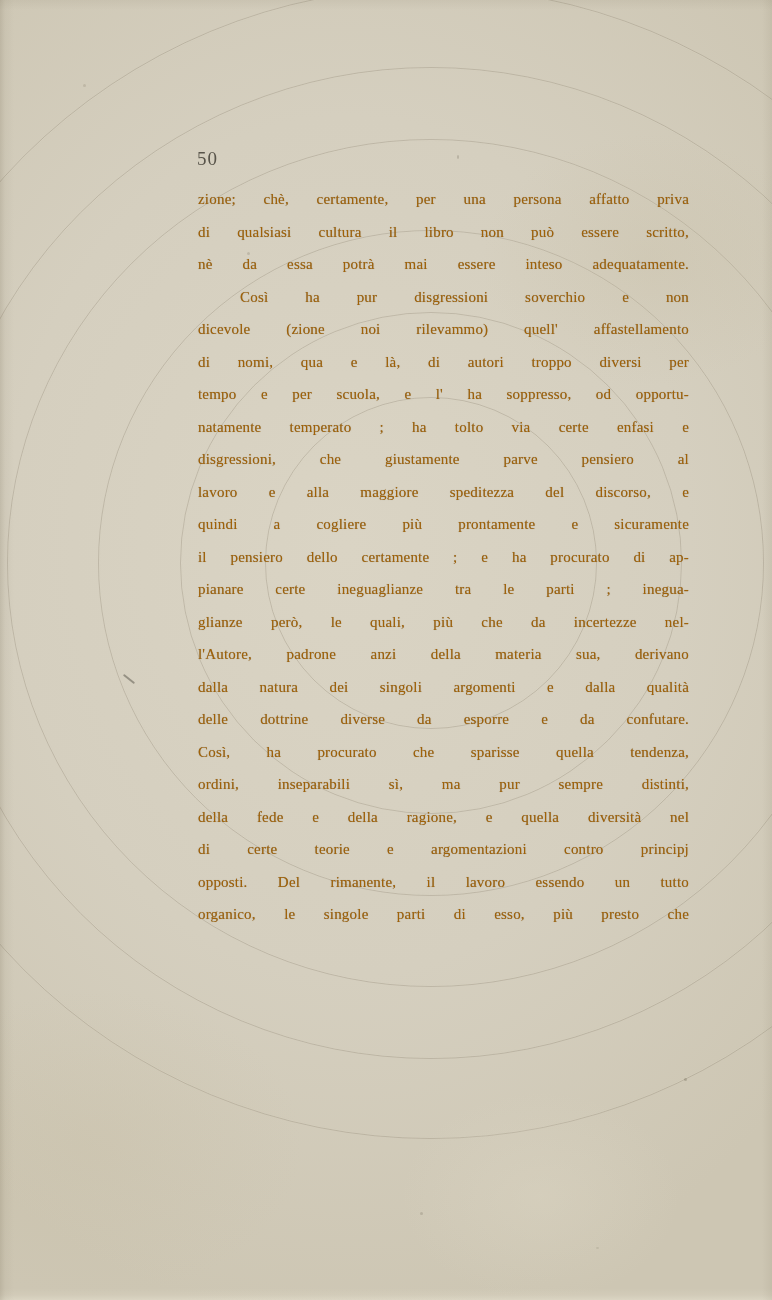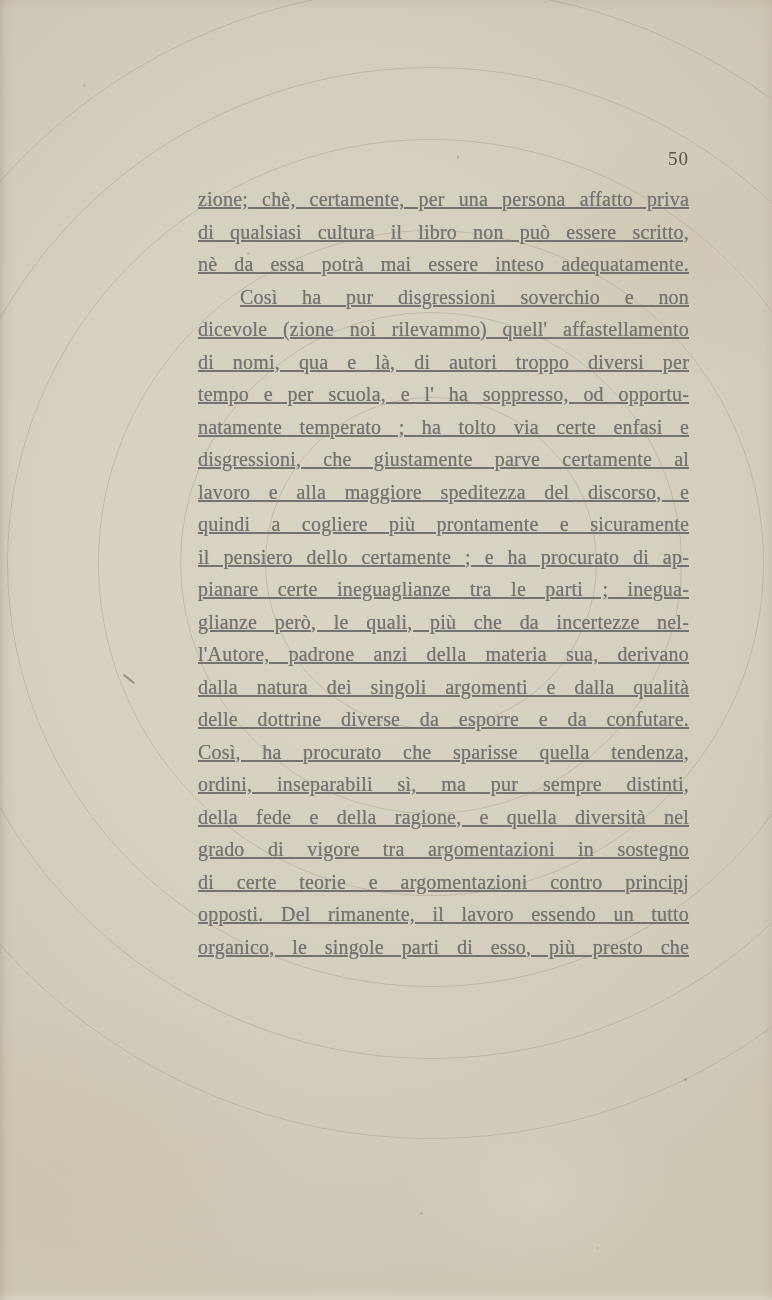--- a/index.html
+++ b/index.html
@@ -35,35 +35,34 @@
     border-radius: 50%;
     border: 1.5px solid rgba(128,120,101,0.28);
     box-shadow: inset 0 0 1px rgba(236,231,214,0.5);
     pointer-events: none;
   }
   .page-number {
     position: absolute;
     left: 197px;
     top: 148px;
     width: 492px;
-    text-align: right;
+    text-align: left;
     font-size: 19px;
     letter-spacing: 1px;
     color: #58544a;
   }
   .text-block {
     position: absolute;
     left: 198px;
     top: 183px;
     width: 491px;
-    color: #737373;
-    font-size: 20px;
+    color: #a16207;
+    font-size: 15px;
     letter-spacing: 0.2px;
     text-shadow: 0 0 0.7px rgba(84,79,69,0.55);
-    text-decoration: underline;
   }
   .line {
     height: 32.5px;
     line-height: 32.5px;
     text-align: justify;
     text-align-last: justify;
     white-space: normal;
   }
   .line.indent {
     padding-left: 42px;
@@ -101,33 +100,32 @@
 
 <div class="text-block">
     <div class="line">zione; chè, certamente, per una persona affatto priva</div>
     <div class="line">di qualsiasi cultura il libro non può essere scritto,</div>
     <div class="line">nè da essa potrà mai essere inteso adequatamente.</div>
     <div class="line indent">Così ha pur disgressioni soverchio e non</div>
     <div class="line">dicevole (zione noi rilevammo) quell' affastellamento</div>
     <div class="line">di nomi, qua e là, di autori troppo diversi per</div>
     <div class="line">tempo e per scuola, e l' ha soppresso, od opportu-</div>
     <div class="line">natamente temperato ; ha tolto via certe enfasi e</div>
-    <div class="line">disgressioni, che giustamente parve certamente al</div>
+    <div class="line">disgressioni, che giustamente parve pensiero al</div>
     <div class="line">lavoro e alla maggiore speditezza del discorso, e</div>
     <div class="line">quindi a cogliere più prontamente e sicuramente</div>
     <div class="line">il pensiero dello certamente ; e ha procurato di ap-</div>
     <div class="line">pianare certe ineguaglianze tra le parti ; inegua-</div>
     <div class="line">glianze però, le quali, più che da incertezze nel-</div>
     <div class="line">l'Autore, padrone anzi della materia sua, derivano</div>
     <div class="line">dalla natura dei singoli argomenti e dalla qualità</div>
     <div class="line">delle dottrine diverse da esporre e da confutare.</div>
     <div class="line">Così, ha procurato che sparisse quella tendenza,</div>
     <div class="line">ordini, inseparabili sì, ma pur sempre distinti,</div>
     <div class="line">della fede e della ragione, e quella diversità nel</div>
-    <div class="line">grado di vigore tra argomentazioni in sostegno</div>
     <div class="line">di certe teorie e argomentazioni contro principj</div>
     <div class="line">opposti. Del rimanente, il lavoro essendo un tutto</div>
     <div class="line">organico, le singole parti di esso, più presto che</div>
   </div>
 
 <div class="pen-mark"></div>
 <div class="speck" style="left:83px;  top:84px;  width:3px; height:3px; opacity:.35;"></div>
 <div class="speck" style="left:247px; top:252px; width:3px; height:3px; opacity:.4;"></div>
 <div class="speck" style="left:457px; top:155px; width:2px; height:4px; opacity:.5;"></div>
 <div class="speck" style="left:684px; top:1078px;width:3px; height:3px; opacity:.6;"></div>

